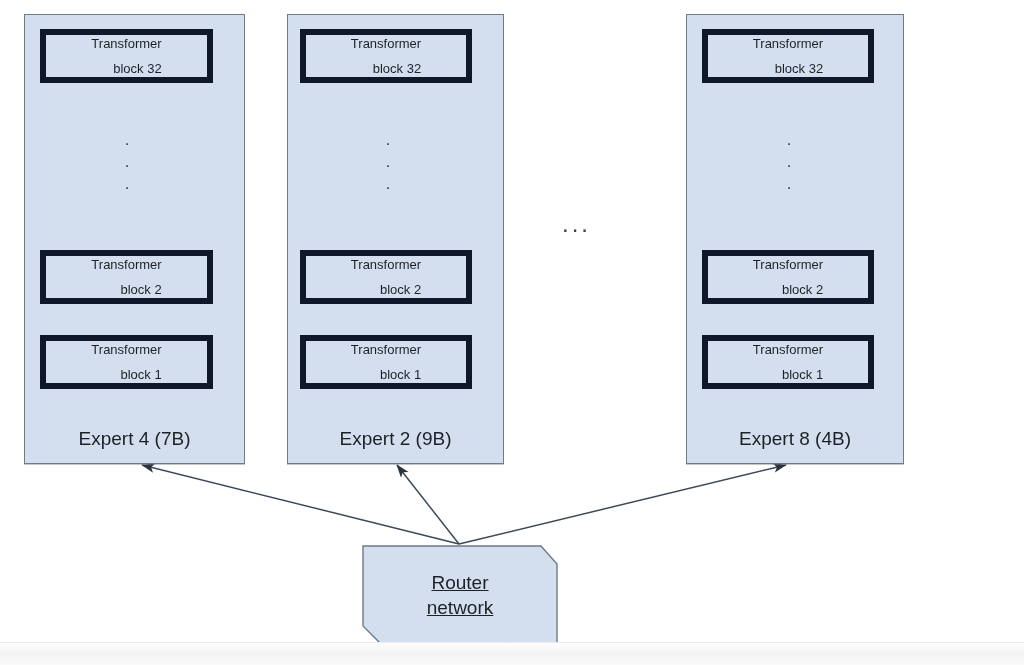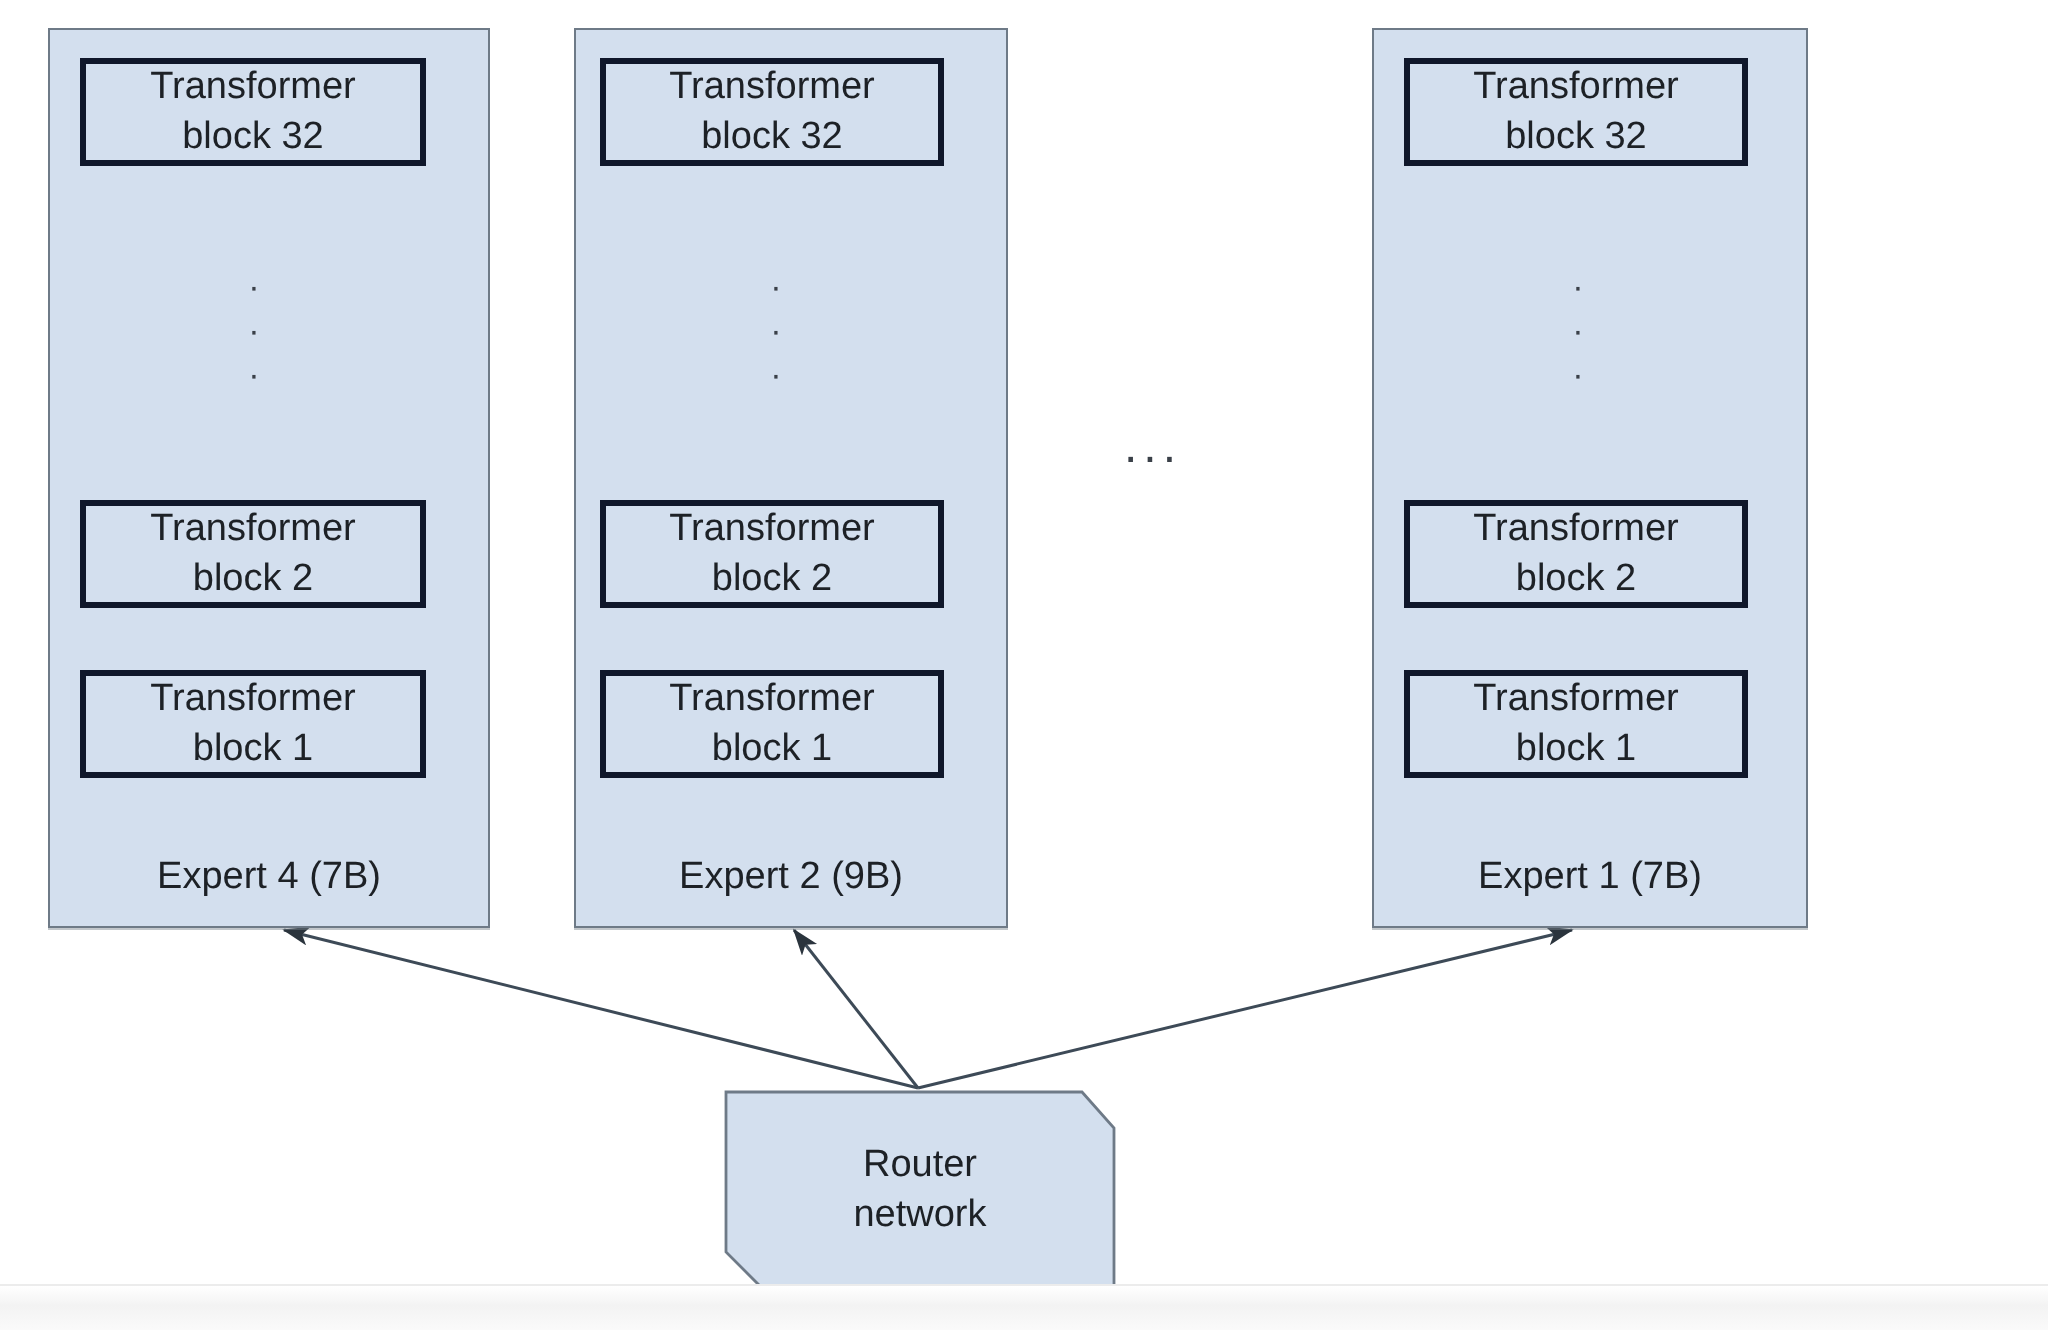--- a/index.html
+++ b/index.html
@@ -40,25 +40,25 @@
     box-sizing: border-box;
     background: #d3dfee;
     border: 1px solid #6e7a87;
     box-shadow: 0 1px 0 0 rgba(120,130,140,0.45);
   }
 
   .tblock {
     position: absolute;
     box-sizing: border-box;
     background: #d3dfee;
-    border: 3px solid #0f172a;
+    border: 6px solid #0f172a;
     color: #1d2126;
-    font-size: 19px;
+    font-size: 13px;
     line-height: 25px;
-    text-align: center;
+    text-align: right;
     display: flex;
     flex-direction: column;
     align-items: center;
     justify-content: center;
     white-space: pre-line;
   }
 
   .expert-label {
     position: absolute;
     width: 100%;
@@ -196,20 +196,20 @@
       <span>·</span>
       <span>·</span>
     </div>
 
     <div class="tblock" style="left:15px; top:235px; width:172px; height:54px;">Transformer
 block 2</div>
 
     <div class="tblock" style="left:15px; top:320px; width:172px; height:54px;">Transformer
 block 1</div>
 
-    <div class="expert-label" style="top:412px;">Expert 1 (7B)</div>
+    <div class="expert-label" style="top:412px;">Expert 8 (4B)</div>
   </div>
 
-  <div class="router-text" style="left:363px; top:570px; width:194px;">Router
+  <div class="router-text" style="left:363px; top:570px; width:194px;text-decoration:underline;">Router
 network</div>
 
   <div class="bottom-band"></div>
 </div>
 
 </body></html>

